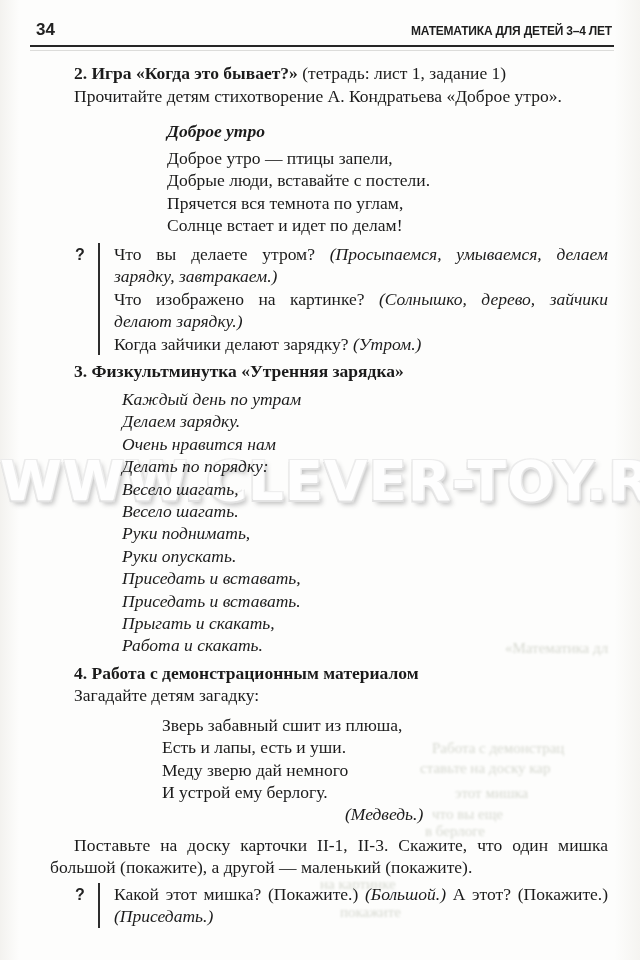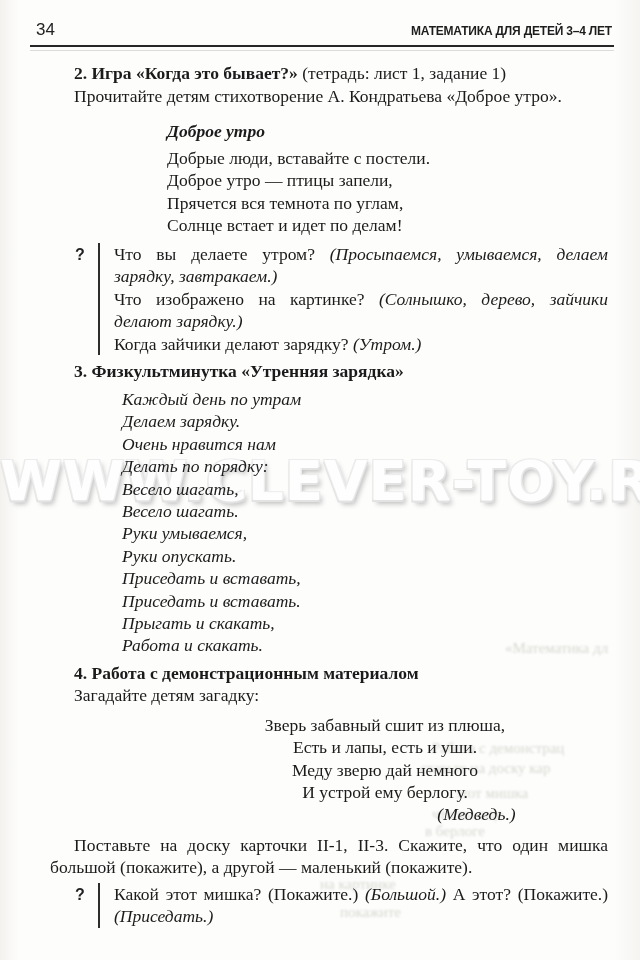--- a/index.html
+++ b/index.html
@@ -12,21 +12,21 @@
     overflow:hidden;
     font-family:"Liberation Serif", serif;
     color:#1b1b1b;
   }
   
   .hdr {
     display:flex; justify-content:space-between; align-items:baseline;
     padding:20px 28px 0 36px;
     font-family:"Liberation Sans", sans-serif;
   }
-  .hdr .pagenum { font-size:17px; font-weight:400; color:#222; }
+  .hdr .pagenum { font-size:17px; font-weight:700; color:#222; }
   .hdr .title   { font-size:12px; font-weight:700; letter-spacing:-0.2px; color:#1d1d1d; }
   .rule  { margin:5px 26px 0 30px; border-top:2.5px solid #262626; }
   .rule2 { margin:3px 26px 0 30px; border-top:1px solid #dcdcda; }
   
   .content {
     position:relative; z-index:2;
     margin:0 32px 0 50px;
     font-size:17.5px; line-height:22.5px;
   }
   .just { text-align:justify; }
@@ -40,21 +40,21 @@
   .h3   { margin-top:5px; }
   .h4   { margin-top:5px; }
   .qblock { display:flex; margin-top:6px; margin-left:25px; }
   .qblock.q2 { margin-top:4px; }
   .qmark {
     flex:0 0 23px; padding-top:1px;
     font-family:"Liberation Sans", sans-serif;
     font-weight:700; font-size:16px; color:#222;
   }
   .qbody { flex:1; border-left:2px solid #2d2d2d; padding-left:14px; text-align:justify; }
-  .riddle { margin-top:7px; margin-left:112px; line-height:22.4px;text-align:center; }
+  .riddle { margin-top:7px; margin-left:112px; line-height:22.4px; }
   .riddle-answer { margin-left:183px; font-style:italic; }
   .para { margin-top:8px; }
   
   .watermark {
     position:absolute; z-index:1;
     top:448px; left:0; width:100%;
     text-align:center; white-space:nowrap;
     font-family:"DejaVu Sans", sans-serif;
     font-weight:700; font-size:56px; letter-spacing:1px;
     color:#ffffff; opacity:.95;
@@ -104,22 +104,22 @@
   <div class="rule"></div>
   <div class="rule2"></div>
 
   <div class="content">
 
     <div class="h2 ind just"><span class="bold">2. Игра «Когда это бывает?»</span><span> (тетрадь: лист 1, задание 1)</span></div>
     <div class="ind just">Прочитайте детям стихотворение А. Кондратьева «Доброе утро».</div>
 
     <div class="poem-title">Доброе утро</div>
     <div class="poem1">
+      <div>Доброе утро — птицы запели,</div>
       <div>Добрые люди, вставайте с постели.</div>
-      <div>Доброе утро — птицы запели,</div>
       <div>Прячется вся темнота по углам,</div>
       <div>Солнце встает и идет по делам!</div>
     </div>
 
     <div class="qblock">
       <div class="qmark">?</div>
       <div class="qbody">
         <div><span>Что вы делаете утром? </span><span class="it">(Просыпаемся, умываемся, делаем зарядку, завтракаем.)</span></div>
         <div><span>Что изображено на картинке? </span><span class="it">(Солнышко, дерево, зайчики делают зарядку.)</span></div>
         <div><span>Когда зайчики делают зарядку? </span><span class="it">(Утром.)</span></div>
@@ -127,21 +127,21 @@
     </div>
 
     <div class="h3 ind bold just">3. Физкультминутка «Утренняя зарядка»</div>
     <div class="poem2">
       <div>Каждый день по утрам</div>
       <div>Делаем зарядку.</div>
       <div>Очень нравится нам</div>
       <div>Делать по порядку:</div>
       <div>Весело шагать,</div>
       <div>Весело шагать.</div>
-      <div>Руки умываемся,</div>
+      <div>Руки поднимать,</div>
       <div>Руки опускать.</div>
       <div>Приседать и вставать,</div>
       <div>Приседать и вставать.</div>
       <div>Прыгать и скакать,</div>
       <div>Работа и скакать.</div>
     </div>
 
     <div class="h4 ind bold just">4. Работа с демонстрационным материалом</div>
     <div class="ind just">Загадайте детям загадку:</div>
 

